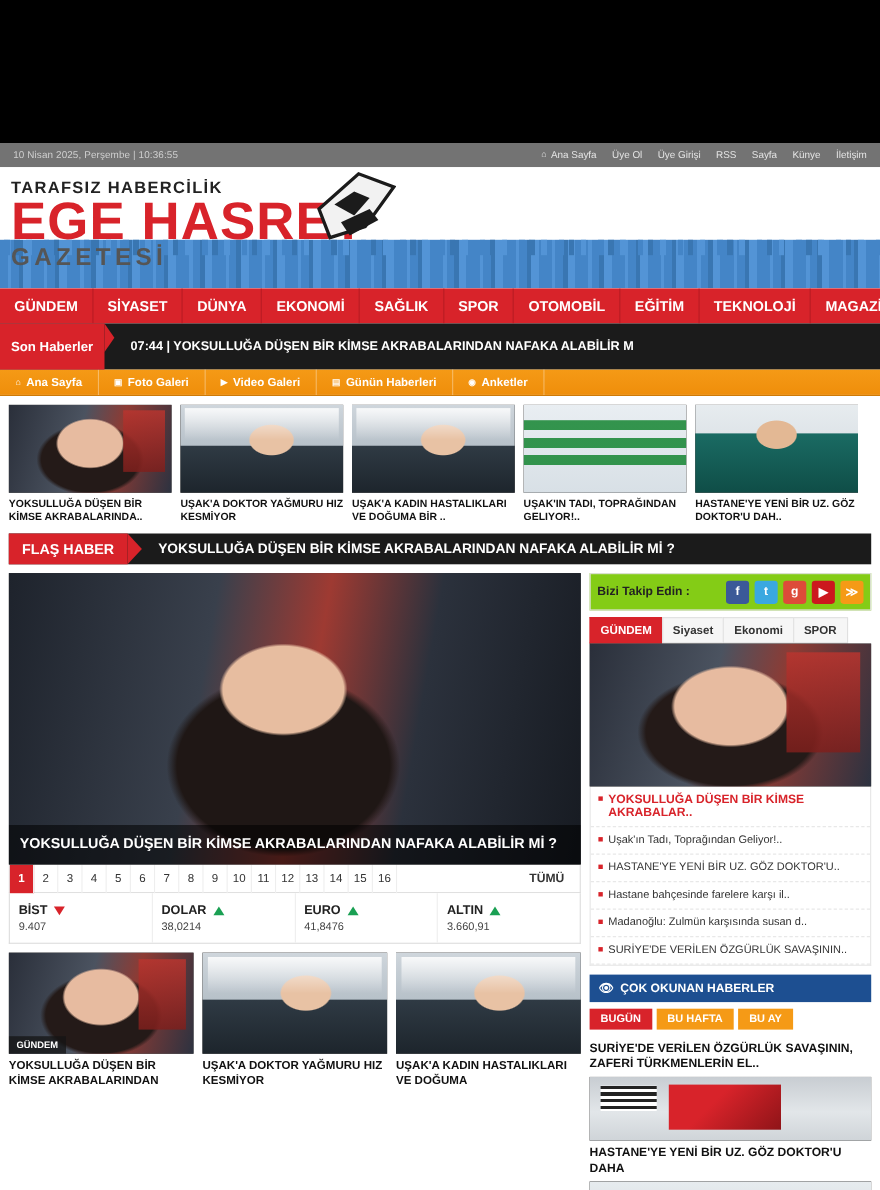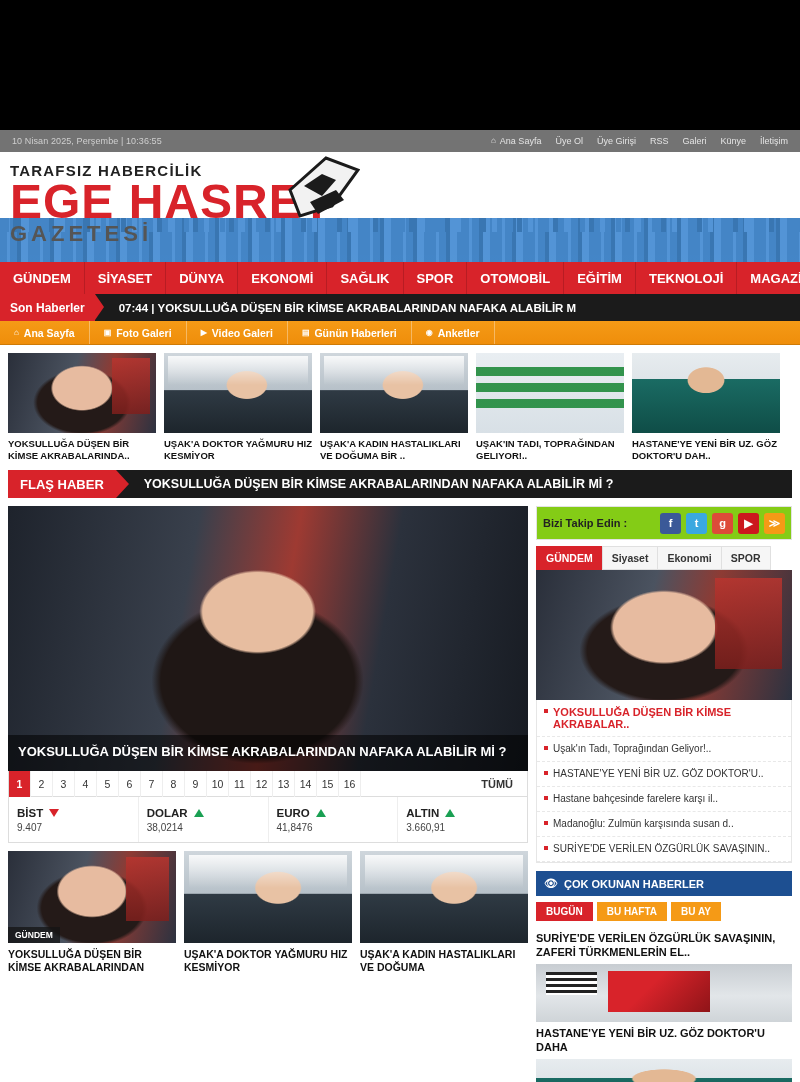--- a/index.html
+++ b/index.html
@@ -94,21 +94,21 @@
     color: #fff;
     font-size: 13px;
     font-weight: bold;
     border-right: 1px solid #b81c23;
     cursor: pointer;
     white-space: nowrap;
   }
 
   
   .ticker {
-    display: flex; align-items: stretch; height: 27px;
+    display: flex; align-items: stretch; height: 42px;
     background: #1b1b1b;
   }
   .ticker .label {
     background: #d8232a; color: #fff; font-size: 12px; font-weight: bold;
     display: flex; align-items: center; padding: 0 10px;
     position: relative;
   }
   .ticker .label::after {
     content: ""; position: absolute; right: -9px; top: 0;
     border-top: 13px solid transparent; border-bottom: 13px solid transparent;
@@ -333,21 +333,21 @@
     <div class="topbar">
       <div class="date">10 Nisan 2025, Perşembe | 10:36:55</div>
       <div class="topnav">
         <a>
           <span class="ico">⌂</span>
           <span>Ana Sayfa</span>
         </a>
         <a>Üye Ol</a>
         <a>Üye Girişi</a>
         <a>RSS</a>
-        <a>Galeri</a>
+        <a>Sayfa</a>
         <a>Künye</a>
         <a>İletişim</a>
       </div>
     </div>
 
     <div class="masthead">
       <div class="skyline"></div>
       <div class="logo-wrap">
         <div class="logo-tag">TARAFSIZ HABERCİLİK</div>
         <div class="logo-main">EGE HASRET</div>

